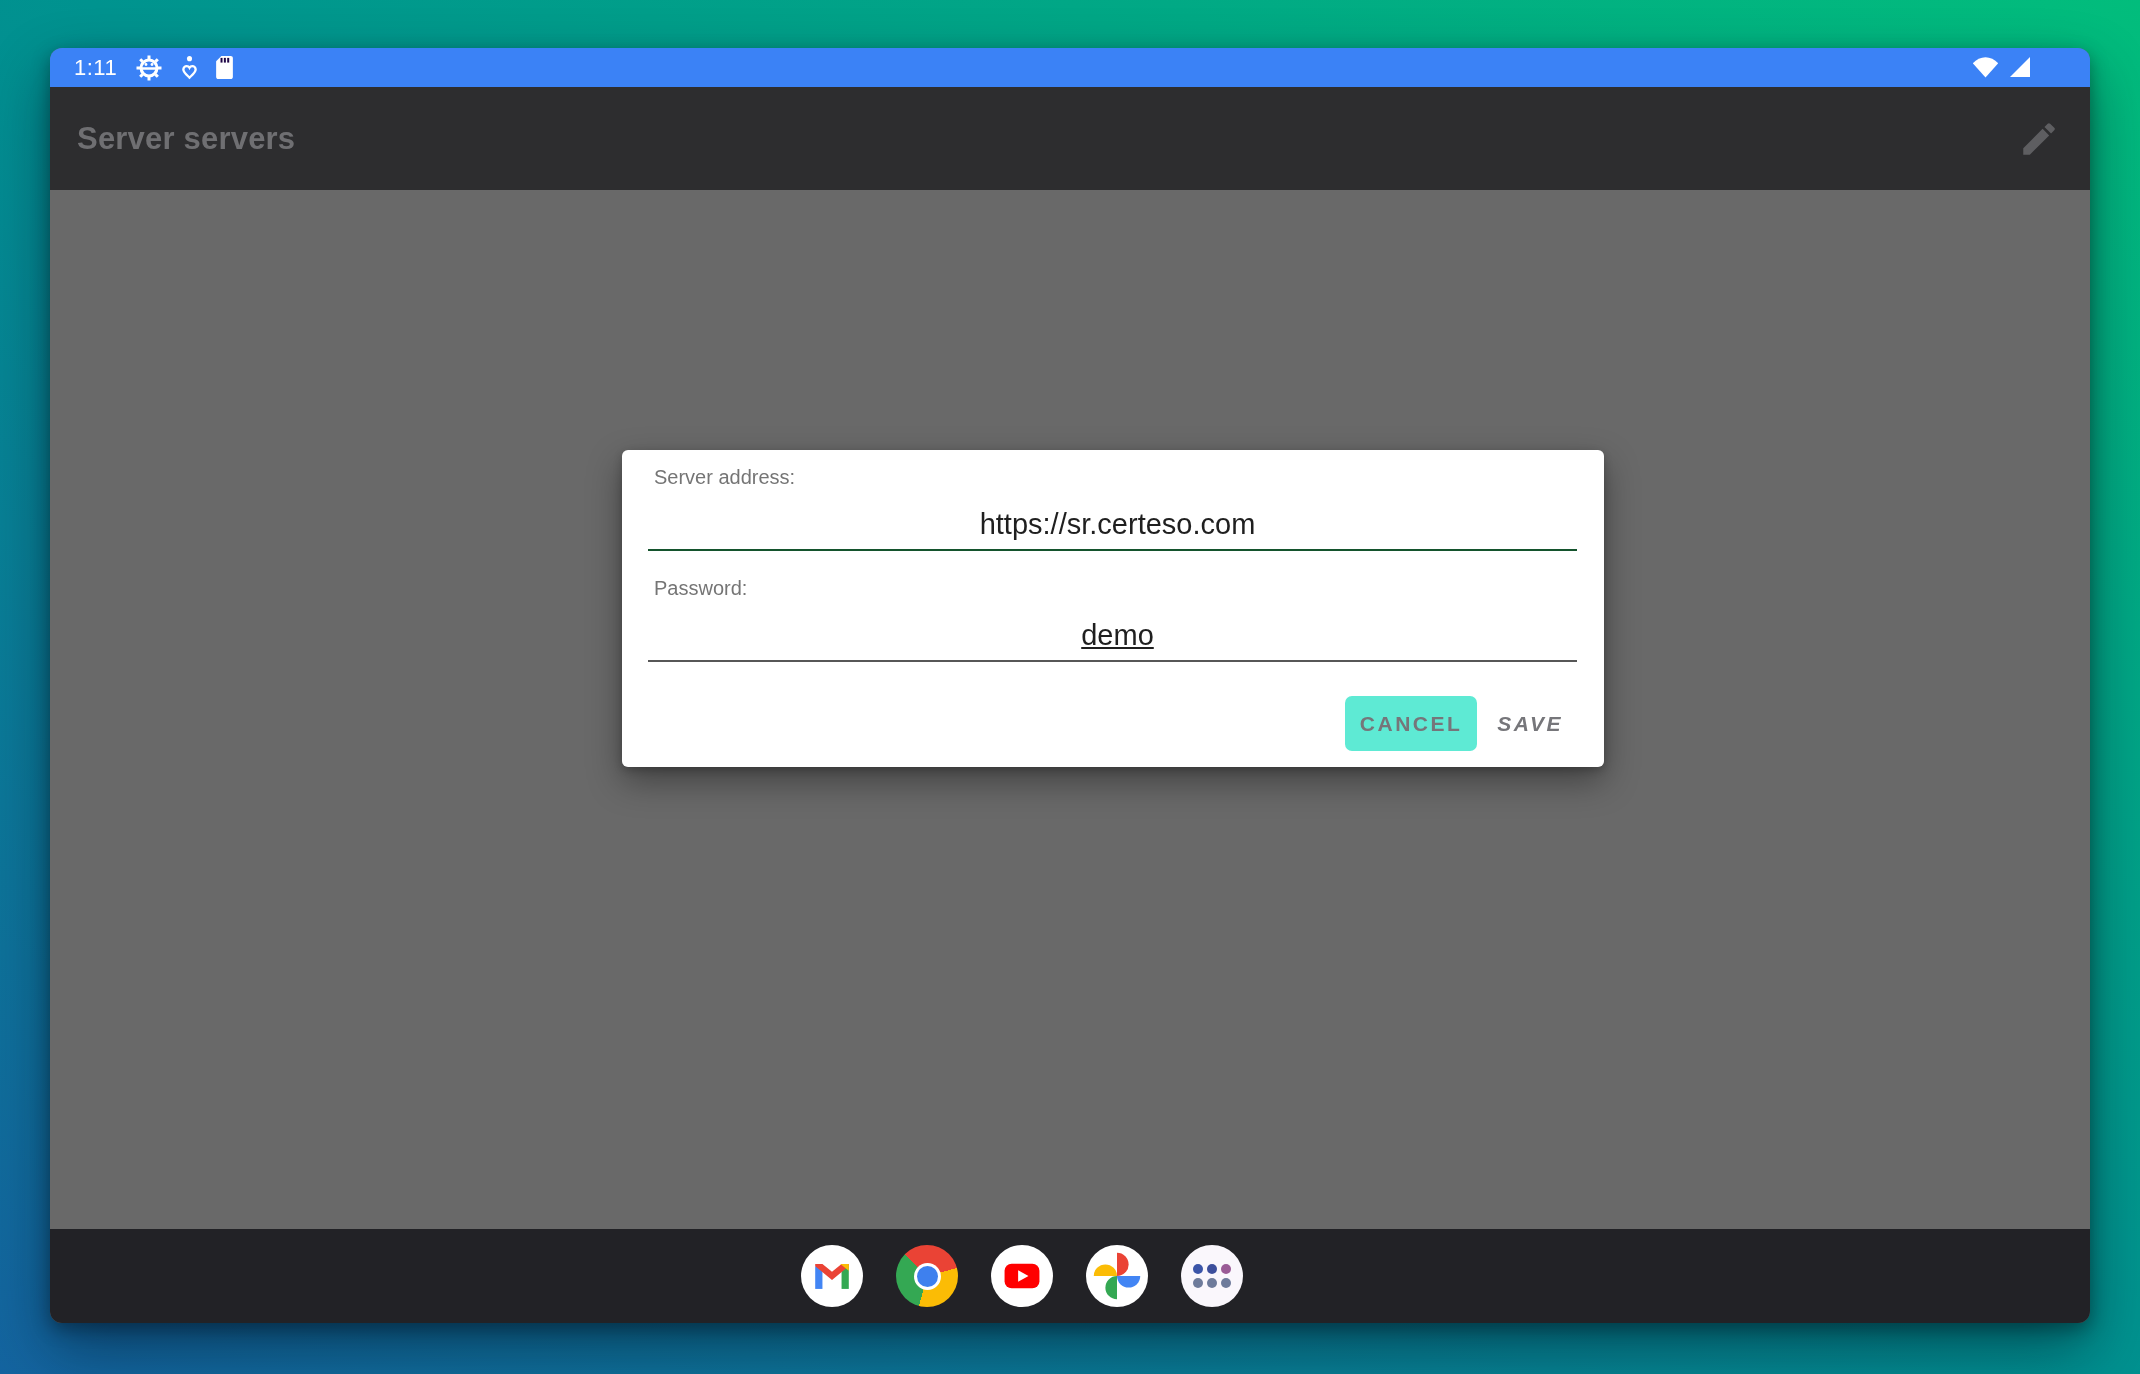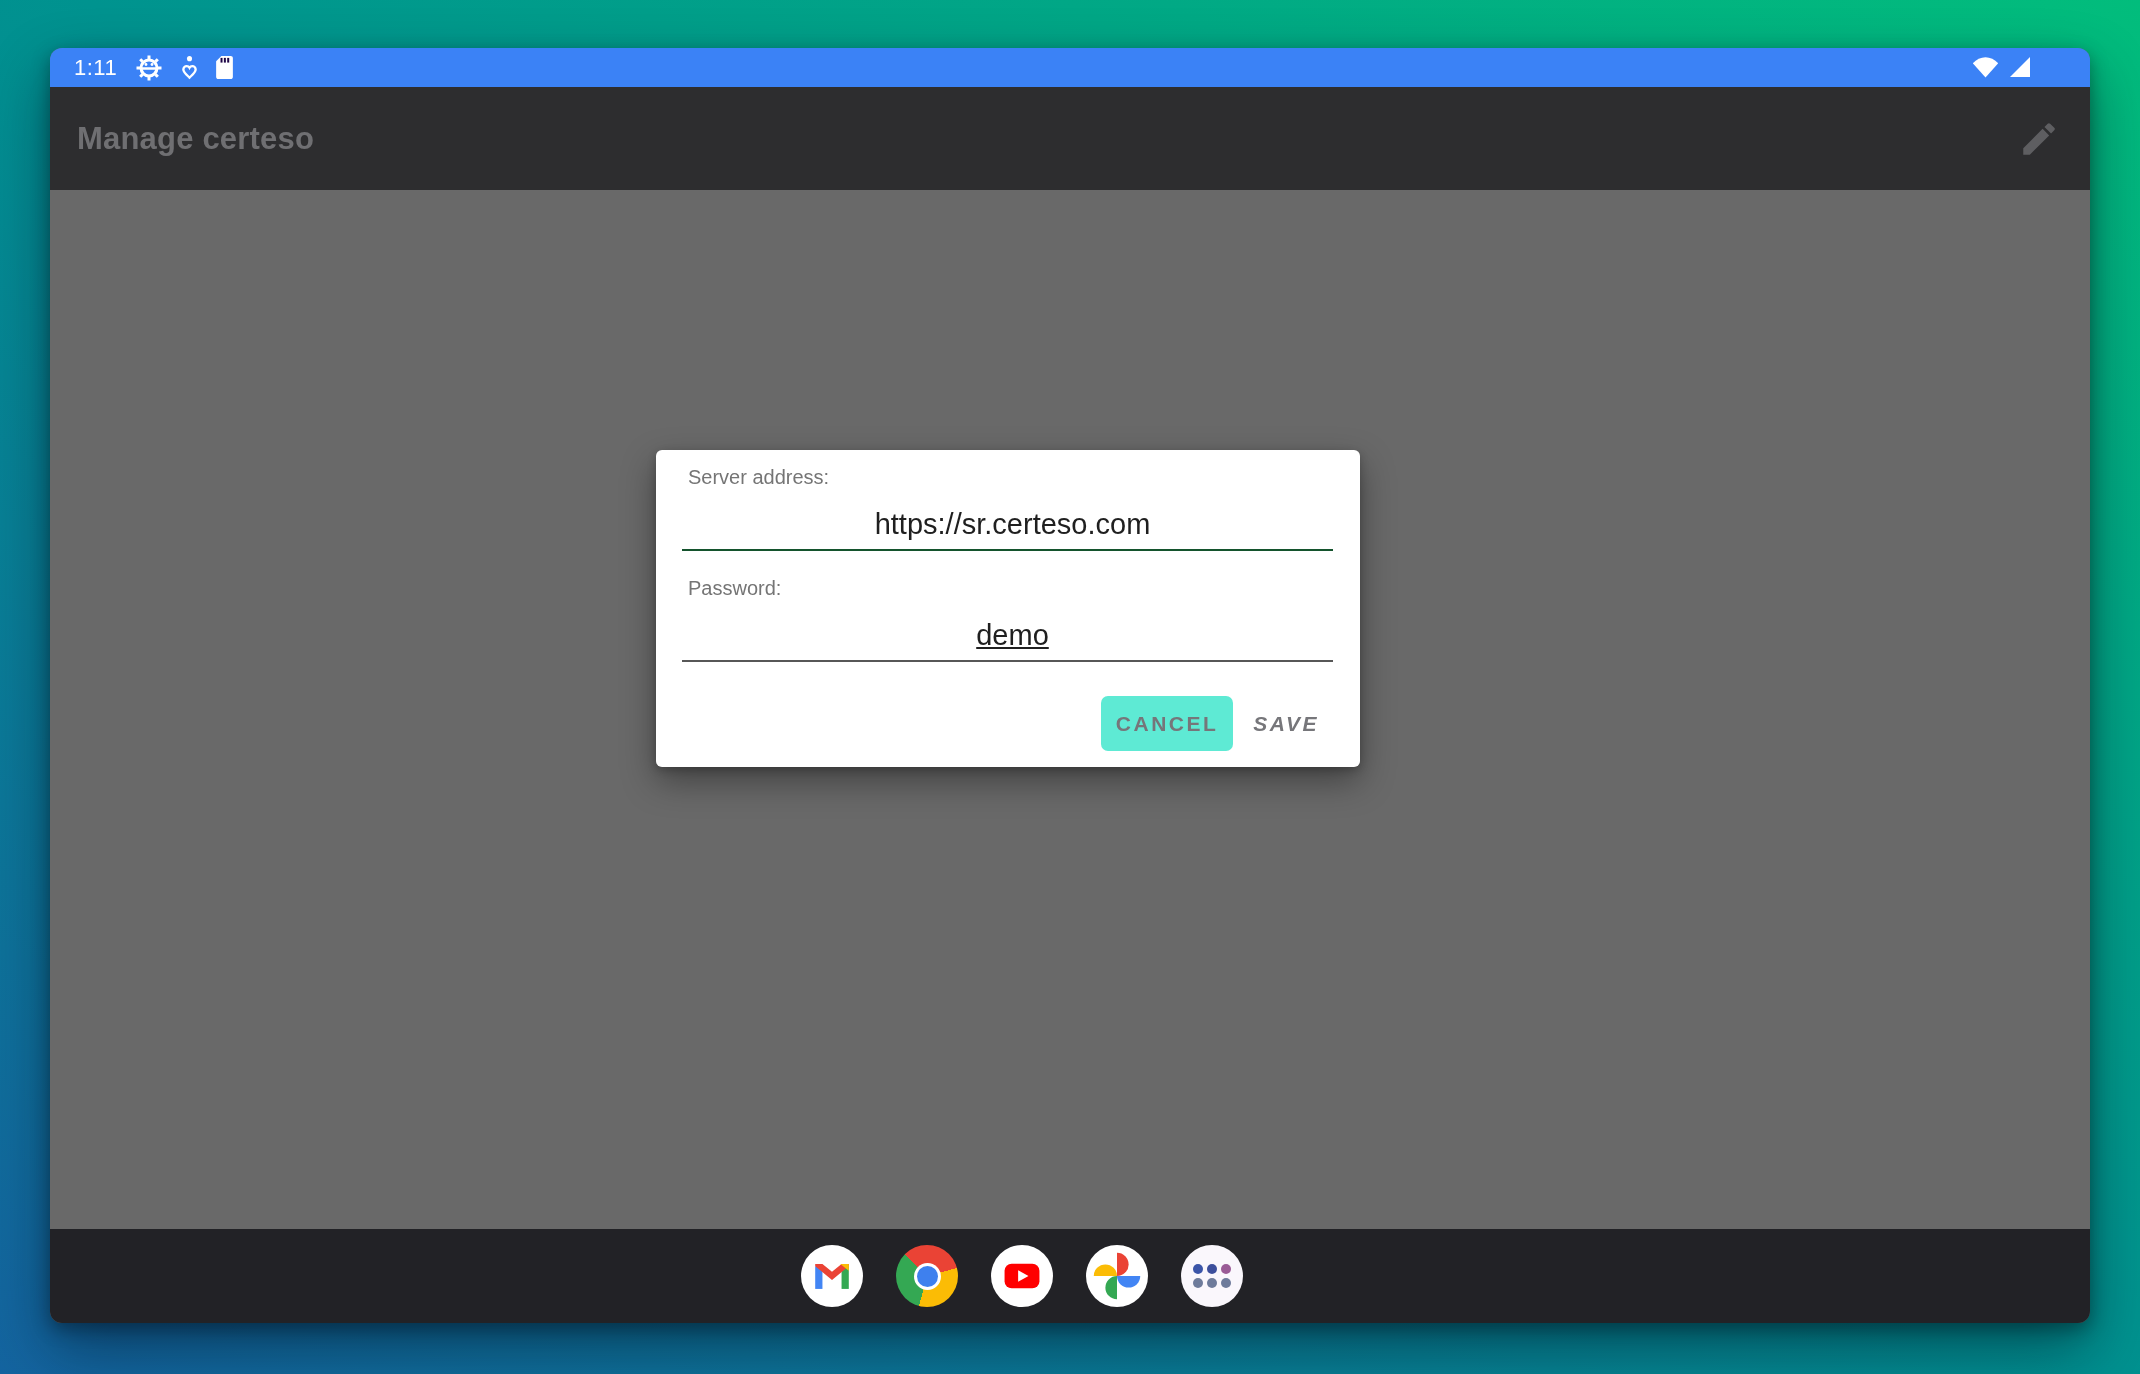--- a/index.html
+++ b/index.html
@@ -41,21 +41,21 @@
   .dock-circle{
     width:62px;height:62px;border-radius:50%;background:#fff;
     display:flex;align-items:center;justify-content:center;cursor:pointer;flex:0 0 62px;
   }
   .chrome{background:conic-gradient(from 75deg,#fbbc05 0deg 120deg,#34a853 120deg 240deg,#ea4335 240deg 360deg);}
   .chrome-hub{width:27px;height:27px;border-radius:50%;background:#fff;display:flex;align-items:center;justify-content:center;}
   .chrome-hub::after{content:"";width:21px;height:21px;border-radius:50%;background:#3e80ee;}
   .drawer{background:#faf7fc;}
   
   .dialog{
-    position:absolute;left:606px;top:402px;width:704px;
+    position:absolute;left:572px;top:402px;width:982px;
     background:#ffffff;border-radius:6px;z-index:5;
     box-shadow:0 14px 34px rgba(0,0,0,.38),0 3px 8px rgba(0,0,0,.22);
     padding-top:16px;
   }
   .field{margin:0 27px 0 26px;}
   .field-label{font-size:20px;line-height:23px;color:#757575;padding-left:6px;}
   .field-label.l2{margin-top:26px;}
   .field-value{
     font-size:29px;line-height:34px;color:#1f1f1f;
     padding:18px 0 8px 10px;border-bottom:2px solid #14532d;text-align:center;
@@ -125,21 +125,21 @@
       </span>
       <span class="sb-icon">
         <svg width="24" height="21" viewBox="0 0 24 21">
           <polygon points="22,0 22,20 2,20" fill="#fff"></polygon>
         </svg>
       </span>
     </span>
   </div>
 
   <div class="appbar">
-    <span class="appbar-title">Manage certeso</span>
+    <span class="appbar-title">Server servers</span>
     <span class="appbar-action">
       <svg width="42" height="42" viewBox="0 0 24 24" fill="#5e5e61">
         <path d="M3 17.25V21h3.75L17.81 9.94l-3.75-3.75L3 17.25zM20.71 7.04a.996.996 0 0 0 0-1.41l-2.34-2.34a.996.996 0 0 0-1.41 0l-1.83 1.83 3.75 3.75 1.83-1.83z"></path>
       </svg>
     </span>
   </div>
 
   <div class="content"></div>
 
   <div class="dialog">

